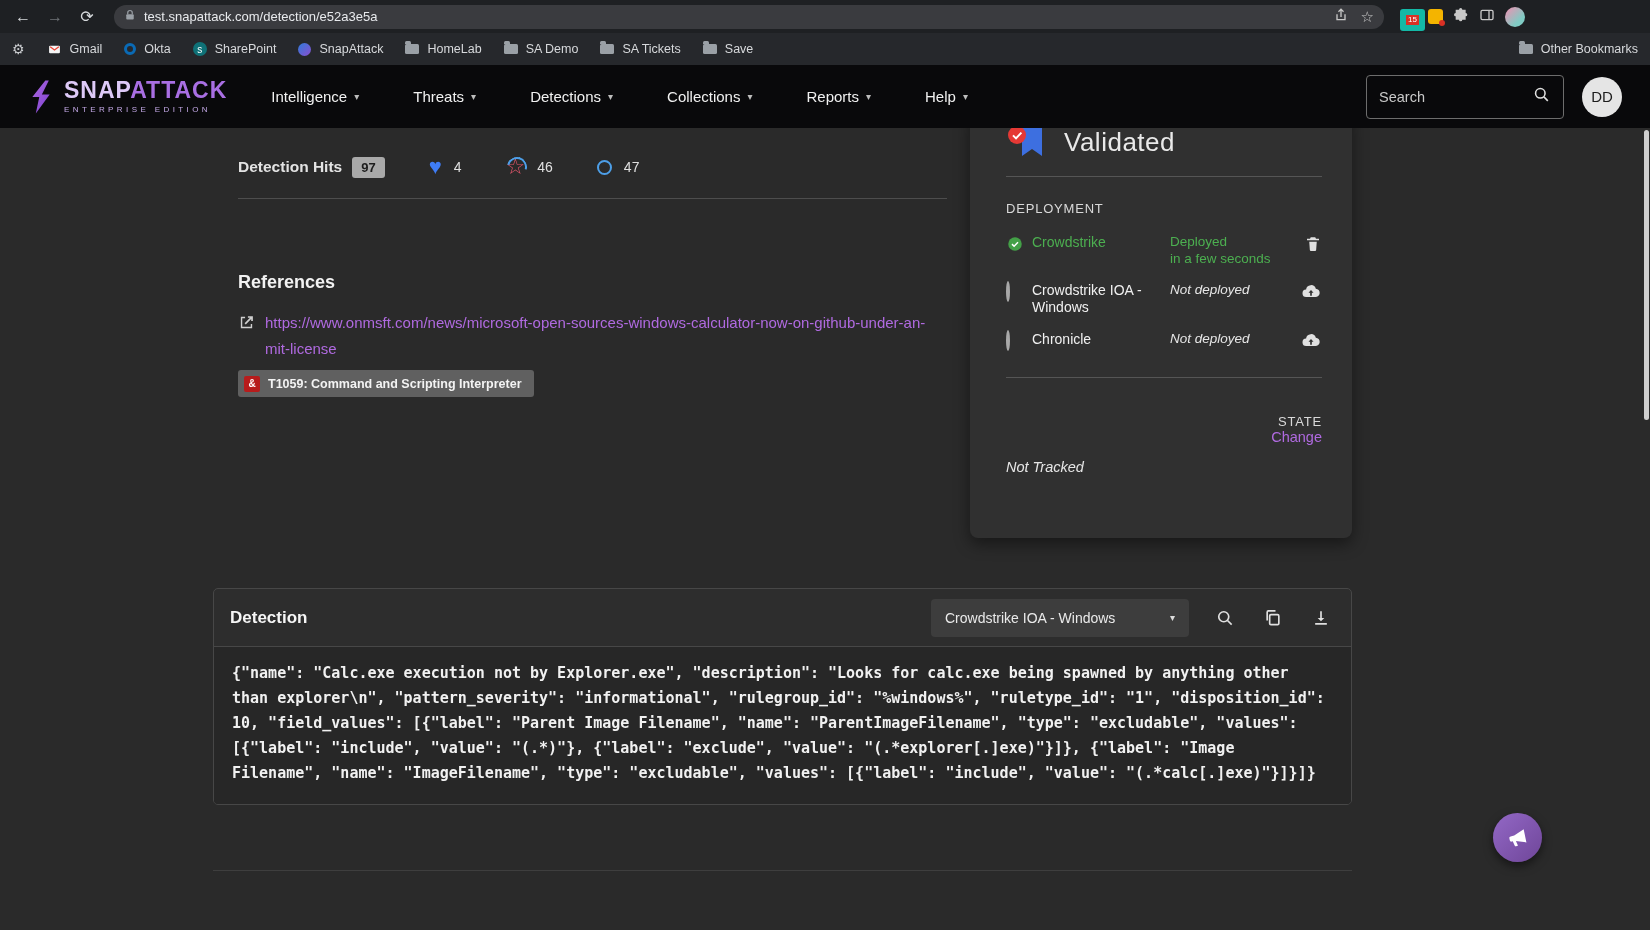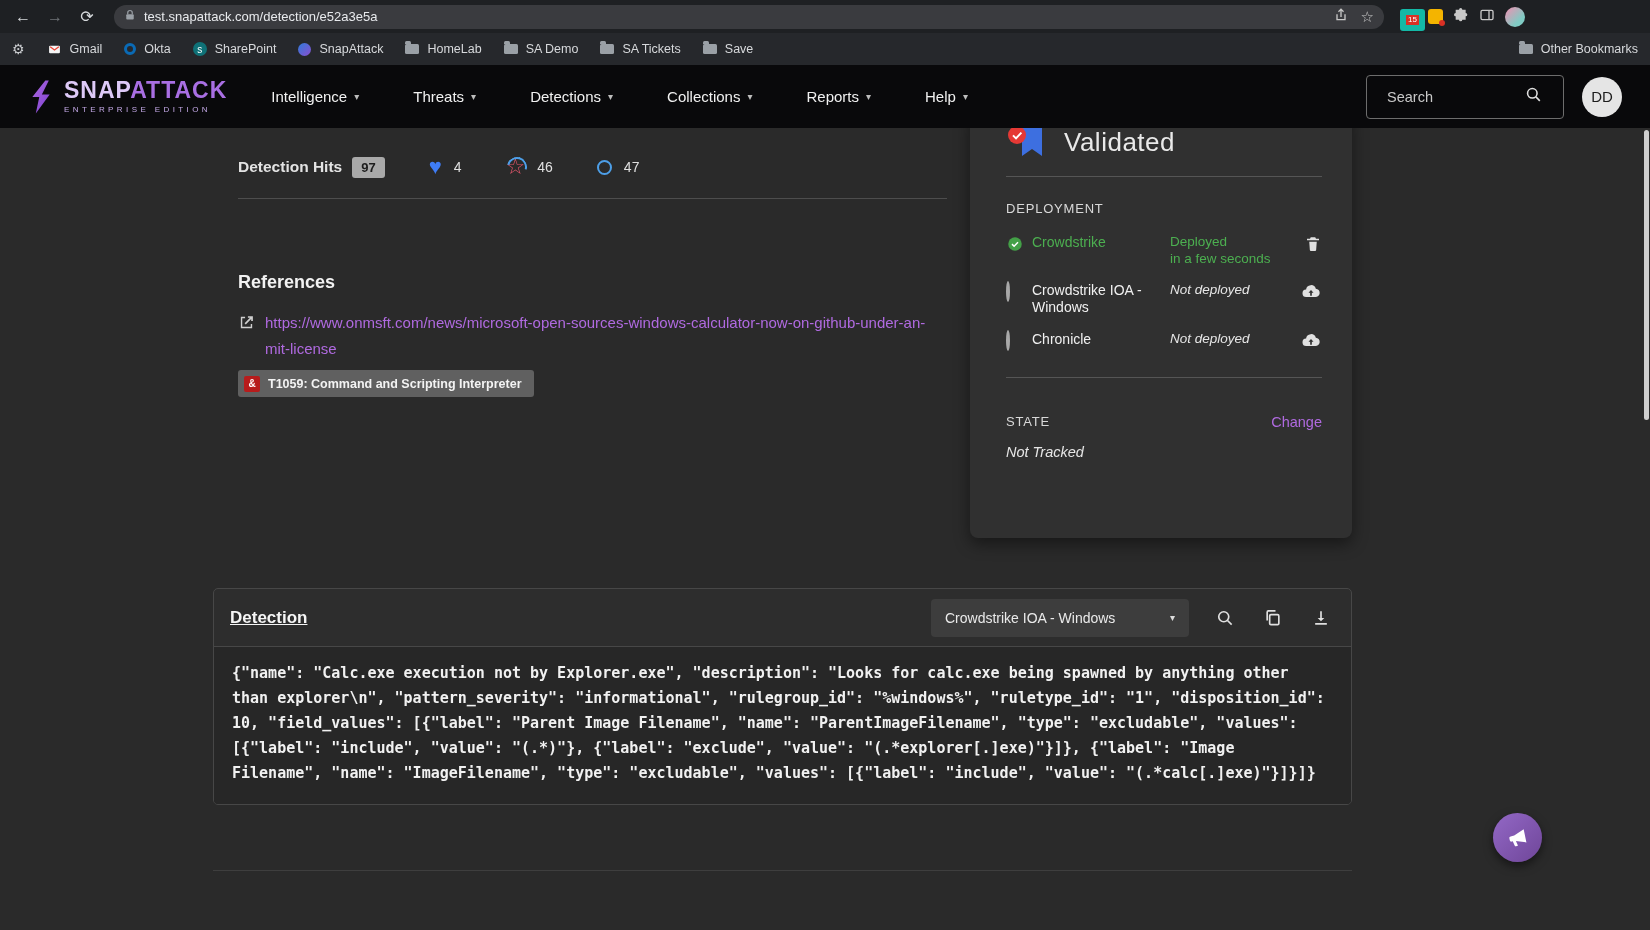--- a/index.html
+++ b/index.html
@@ -49,21 +49,21 @@
   .logo-txt { line-height:1; }
   .logo-word { font-size:23px; font-weight:bold; letter-spacing:1px; }
   .logo-word .p1 { color:#ddc9f7; }
   .logo-word .p2 { color:#a96fe3; }
   .logo-sub { font-size:8px; letter-spacing:3.4px; color:#c3a8e6; margin-top:4px; }
   .nav { display:flex; align-items:center; gap:54px; }
   .nav-item { display:flex; align-items:center; gap:7px; color:#f1f1f1; font-size:15px; cursor:pointer; }
   .caret { font-size:10px; color:#bdbdbd; }
   .hdr-right { margin-left:auto; display:flex; align-items:center; gap:18px; }
   .searchbox { width:198px; height:44px; border:1px solid #6d6d6d; border-radius:4px; display:flex;
-               align-items:center; padding:0 20px; gap:8px; background:transparent; }
+               align-items:center; padding:0 12px; gap:8px; background:transparent; }
   .searchbox input { flex:1; background:transparent; border:none; outline:none; color:#e0e0e0;
                      font-size:14.5px; font-family:"Liberation Sans",sans-serif; min-width:0;}
   .searchbox input::placeholder { color:#c9c9c9; }
   .avatar-dd { width:40px; height:40px; border-radius:50%; background:#e5e5e5; color:#1c1c1c;
                font-weight:normal; font-size:15px; display:flex; align-items:center; justify-content:center; cursor:pointer;}
 
   
   .hits-row { position:absolute; left:238px; top:156px; display:flex; align-items:center; }
   .hits-label { color:#e3e3e3; font-weight:bold; font-size:15.5px; }
   .hits-badge { margin-left:10px; background:#a9a9a9; color:#1d1d1d; font-weight:bold; font-size:13px;
@@ -97,29 +97,29 @@
   .dep-rows { margin-top:18px; }
   .dep-row { display:flex; align-items:flex-start; margin-bottom:14px; }
   .dep-ic { width:26px; flex:0 0 auto; padding-top:1px; }
   .radio { width:13px; height:13px; border:2px solid #a8a8a8; border-radius:50%; margin-top:2px; }
   .dep-name { width:138px; flex:0 0 auto; font-size:14px; color:#f0f0f0; line-height:1.25; cursor:pointer; }
   .dep-name.green { color:#4caf50; }
   .dep-status { flex:1; font-size:13.5px; line-height:1.25; }
   .dep-status.green { color:#4caf50; }
   .dep-status.idle { color:#e6e6e6; font-style:italic; }
   .dep-action { width:30px; flex:0 0 auto; display:flex; justify-content:flex-end; cursor:pointer; }
-  .state-row { display:flex; justify-content:space-between; align-items:flex-start; margin-top:36px; }
+  .state-row { display:flex; justify-content:space-between; align-items:flex-end; margin-top:36px;flex-direction:column; }
   .change-link { color:#b06ae0; font-size:14.5px; cursor:pointer; }
   .state-val { color:#e6e6e6; font-style:italic; font-size:14.5px; margin-top:14px; }
 
   
   .det-card { position:absolute; left:213px; top:588px; width:1139px; background:#2d2d2d;
               border:1px solid #474747; border-radius:5px; overflow:hidden; }
   .det-head { height:58px; display:flex; align-items:center; padding:0 18px 0 16px; border-bottom:1px solid #474747; }
-  .det-title { color:#f5f5f5; font-size:17px; font-weight:bold;text-decoration:underline; }
+  .det-title { color:#f5f5f5; font-size:17px; font-weight:bold; }
   .det-ctrls { margin-left:auto; display:flex; align-items:center; gap:24px; }
   .lang-dd { width:258px; height:38px; background:#3d3d3d; border-radius:4px; display:flex; align-items:center;
              padding:0 14px; gap:10px; color:#eaeaea; font-size:14px; cursor:pointer; }
   .lang-dd .caret { margin-left:auto; color:#dcdcdc; }
   .icon-btn { width:24px; height:24px; display:flex; align-items:center; justify-content:center; cursor:pointer; }
   .det-code { background:#272727; padding:14px 22px 18px 18px; }
   .det-code pre { font-family:"DejaVu Sans Mono", monospace; font-size:15px; font-weight:bold;
                   color:#f1f1f1; line-height:25px; white-space:pre-wrap; word-break:break-word; }
 
   .bottom-line { position:absolute; left:213px; top:870px; width:1139px; height:1px; background:#3e3e3e; }

